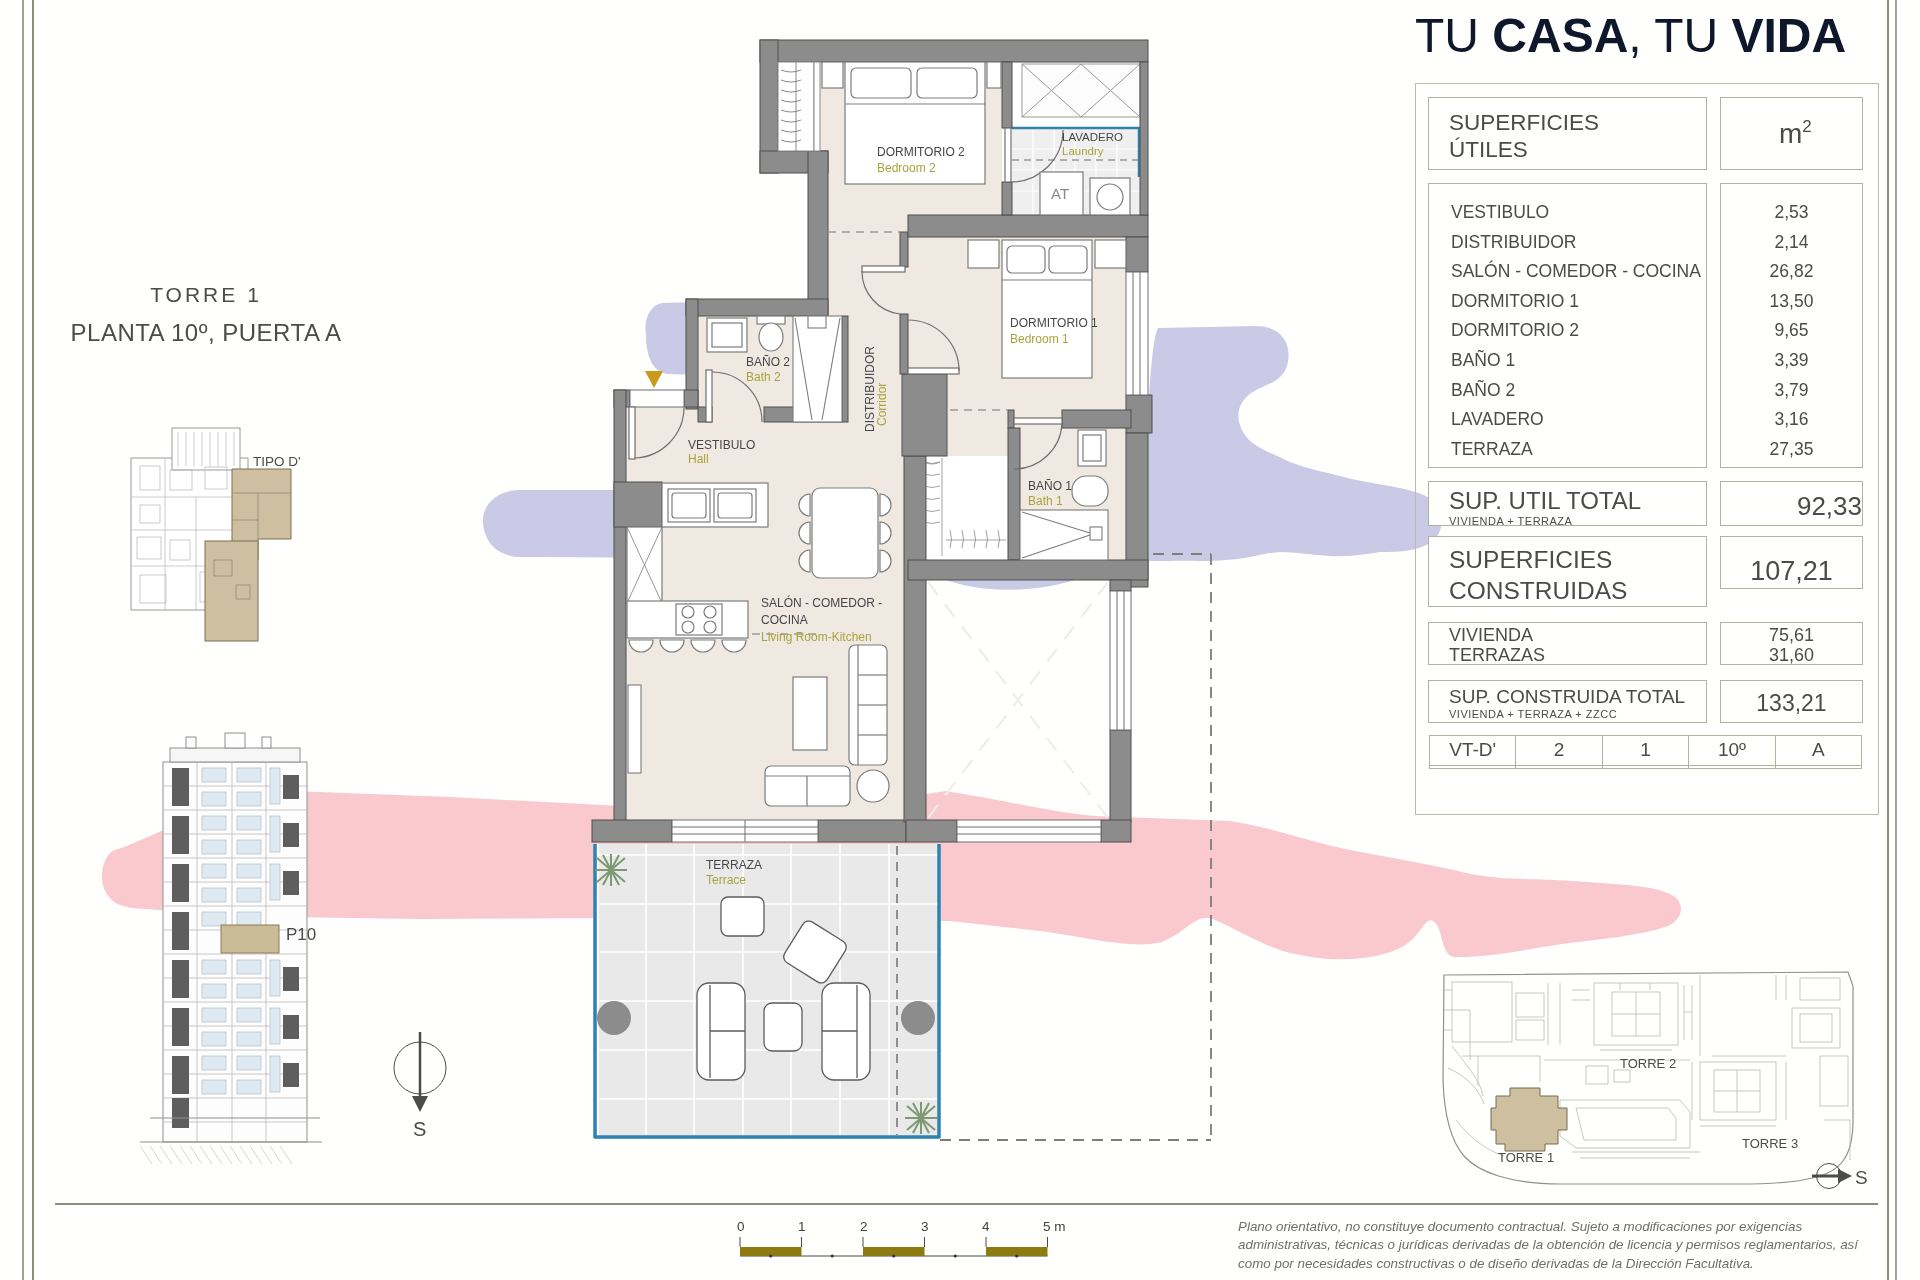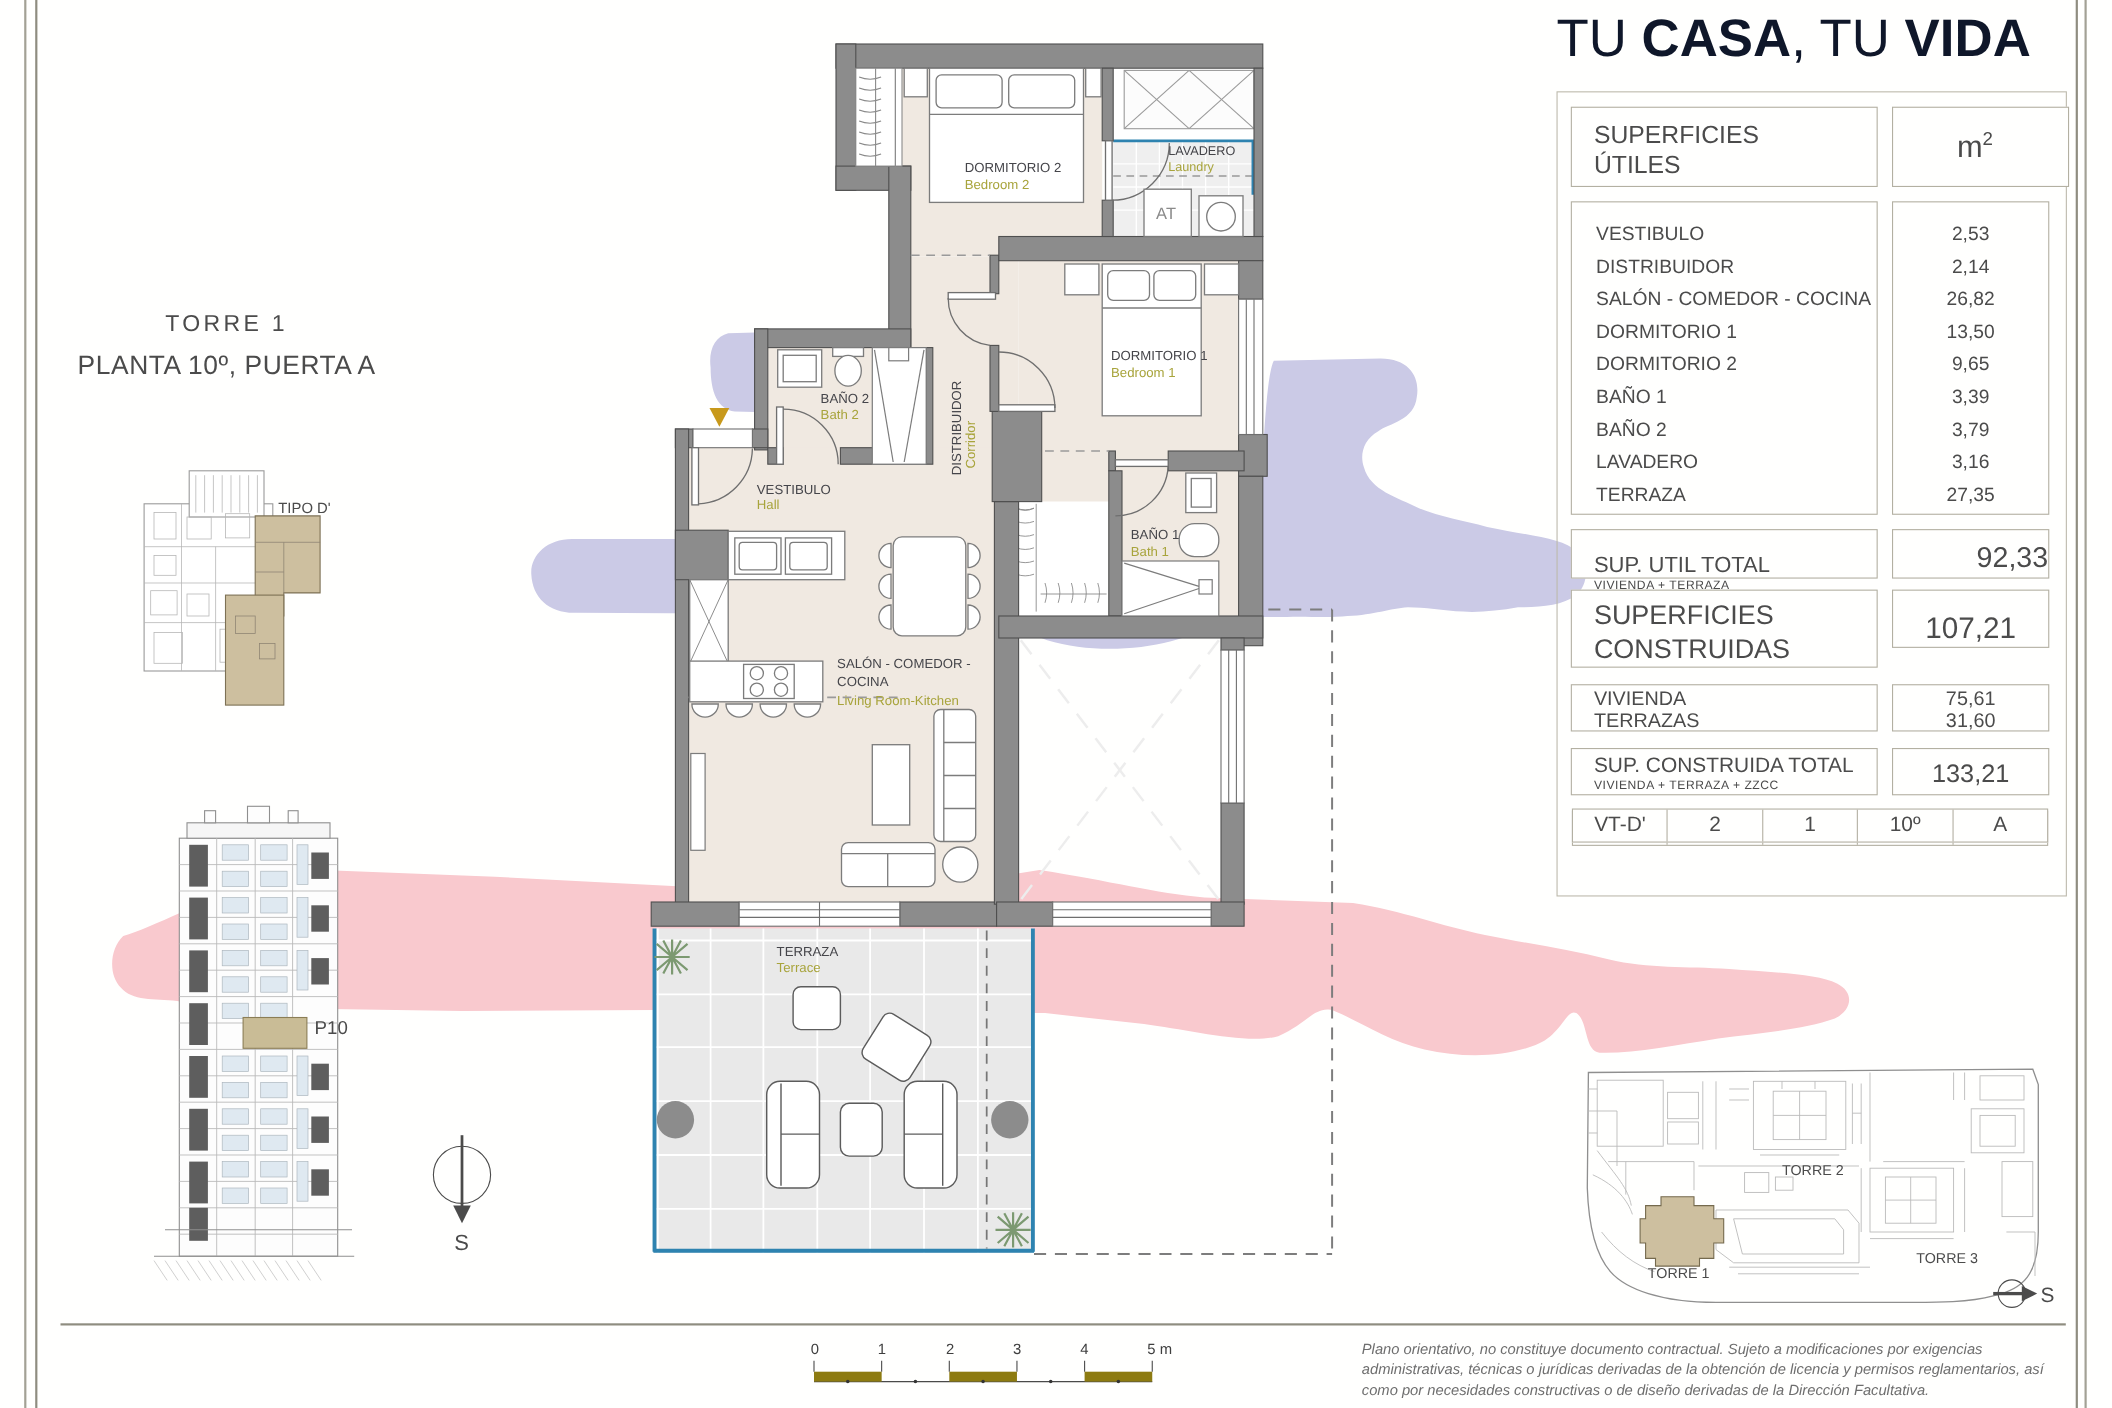--- a/index.html
+++ b/index.html
@@ -684,34 +684,34 @@
 <div class="abs t" style="left:56px;top:283px;width:300px;text-align:center;font-size:21px;letter-spacing:3px;">TORRE 1</div>
 
 <div class="abs t" style="left:56px;top:319px;width:300px;text-align:center;font-size:24px;letter-spacing:0.5px;">PLANTA 10º, PUERTA A</div>
 
 <div class="abs" style="left:1415px;top:83px;width:462px;height:730px;border:1px solid #BDBAAC;"></div>
 
 <div class="abs" style="left:1428px;top:97px;width:279px;height:73px;border:1px solid #B3B0A2;box-sizing:border-box;background:#FFFFFE;">
   <div class="t" style="margin:11px 0 0 20px;font-size:22.5px;line-height:27px;">SUPERFICIES<br>ÚTILES</div>
 </div>
 
-<div class="abs" style="left:1720px;top:97px;width:161px;height:73px;border:1px solid #B3B0A2;box-sizing:border-box;background:#FFFFFE;">
+<div class="abs" style="left:1720px;top:97px;width:143px;height:73px;border:1px solid #B3B0A2;box-sizing:border-box;background:#FFFFFE;">
   <div class="t" style="margin:19px 0 0 58px;font-size:28px;">m<span style="font-size:17px;vertical-align:11px;">2</span></div>
 </div>
 
 <div class="abs" style="left:1428px;top:183px;width:279px;height:285px;border:1px solid #B3B0A2;box-sizing:border-box;background:#FFFFFE;">
   <div class="t" style="margin:14px 0 0 22px;font-size:17.5px;line-height:29.6px;white-space:nowrap;">VESTIBULO<br>DISTRIBUIDOR<br>SALÓN - COMEDOR - COCINA<br>DORMITORIO 1<br>DORMITORIO 2<br>BAÑO 1<br>BAÑO 2<br>LAVADERO<br>TERRAZA</div>
 </div>
 
 <div class="abs" style="left:1720px;top:183px;width:143px;height:285px;border:1px solid #B3B0A2;box-sizing:border-box;background:#FFFFFE;text-align:center;">
   <div class="t" style="margin-top:14px;font-size:17.5px;line-height:29.6px;">2,53<br>2,14<br>26,82<br>13,50<br>9,65<br>3,39<br>3,79<br>3,16<br>27,35</div>
 </div>
 
 <div class="abs" style="left:1428px;top:481px;width:279px;height:45px;border:1px solid #B3B0A2;box-sizing:border-box;background:#FFFFFE;">
-  <div class="t" style="margin:21px 0 0 20px;font-size:20px;">SUP. UTIL TOTAL</div>
+  <div class="t" style="margin:5px 0 0 20px;font-size:24px;">SUP. UTIL TOTAL</div>
   <div class="t" style="margin:0 0 0 20px;font-size:11px;letter-spacing:0.5px;">VIVIENDA + TERRAZA</div>
 </div>
 
 <div class="abs" style="left:1720px;top:481px;width:143px;height:45px;border:1px solid #B3B0A2;box-sizing:border-box;background:#FFFFFE;text-align:right;">
   <div class="t" style="margin-top:9px;font-size:26px;">92,33</div>
 </div>
 
 <div class="abs" style="left:1428px;top:536px;width:279px;height:71px;border:1px solid #B3B0A2;box-sizing:border-box;background:#FFFFFE;">
   <div class="t" style="margin:7px 0 0 20px;font-size:24.5px;line-height:31px;">SUPERFICIES<br>CONSTRUIDAS</div>
 </div>

